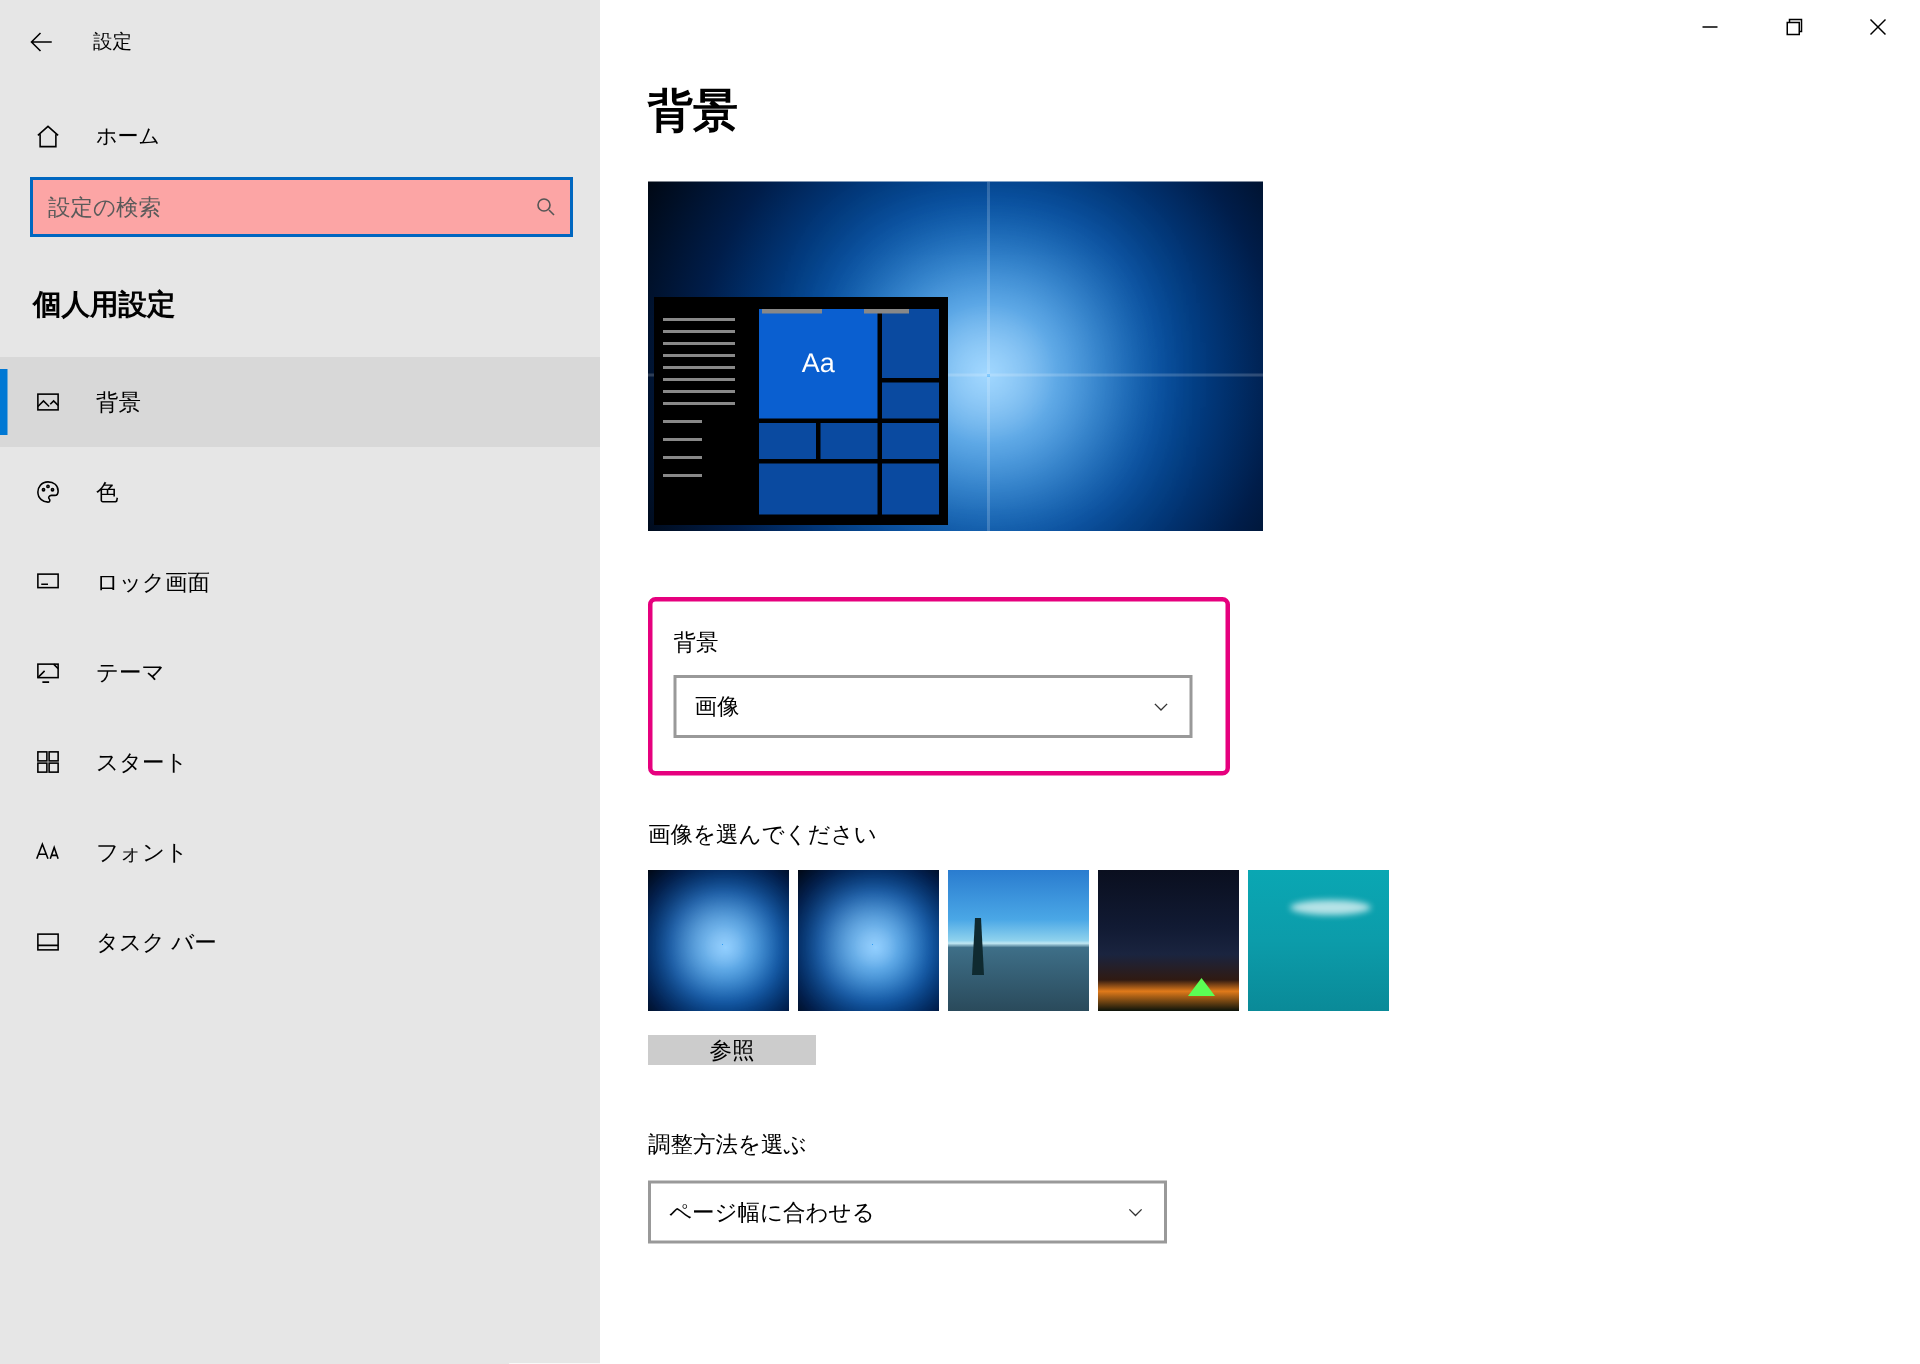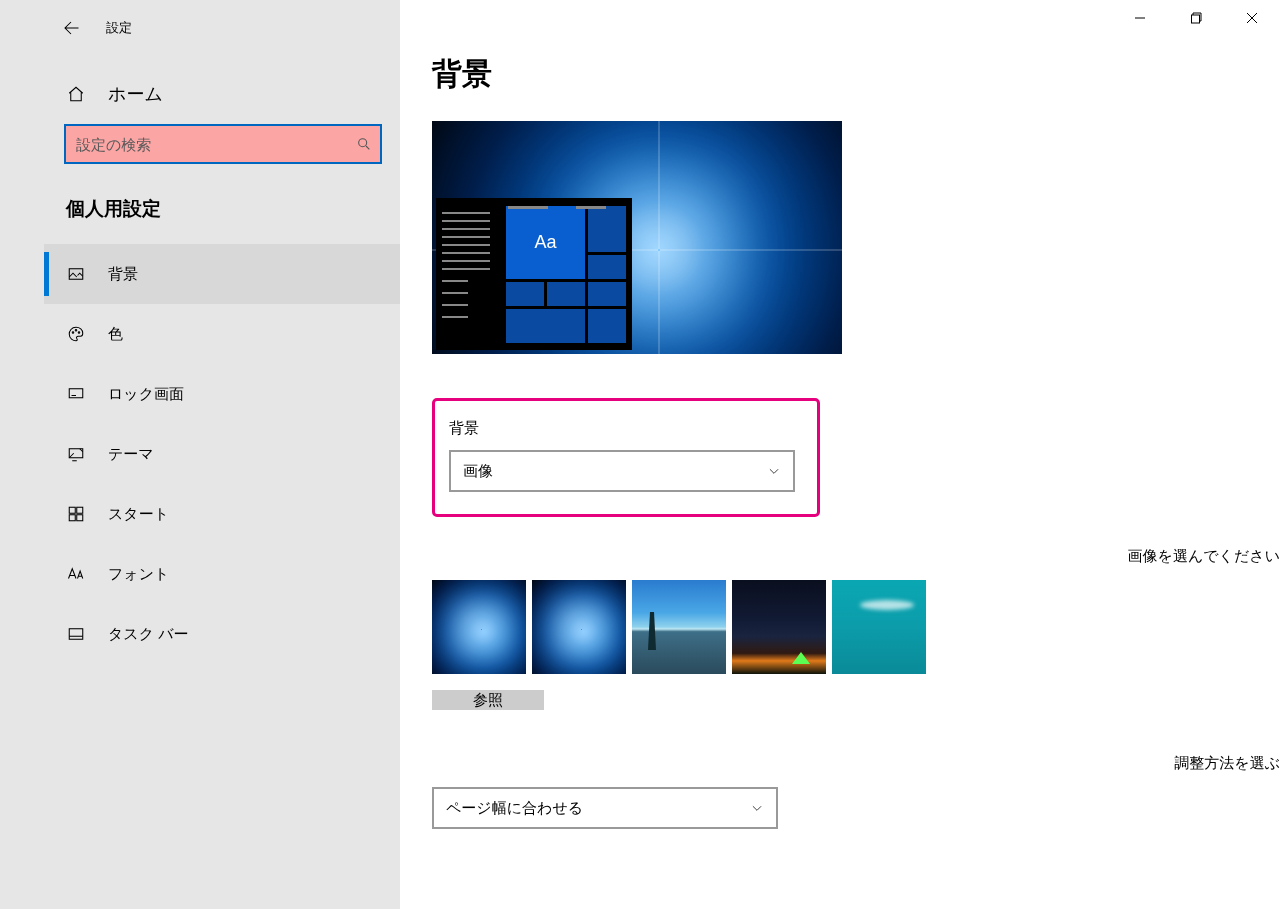--- a/index.html
+++ b/index.html
@@ -14,42 +14,41 @@
     display: flex;
   }
   
   .sidebar {
     width: 400px;
     height: 100%;
     background: #e6e6e6;
     display: flex;
     flex-direction: column;
     padding-top: 8px;
-    padding-left: 44px;
   }
   .titlebar-left {
     display: flex;
     align-items: center;
     height: 40px;
     gap: 22px;
     padding-left: 14px;
   }
   .back-btn {
     width: 26px; height: 26px;
     display: flex; align-items: center; justify-content: center;
     cursor: default;
   }
   .app-title { font-size: 13px; }
   .home-item {
     display: flex; align-items: center; gap: 22px;
     padding: 10px 0 10px 22px;
     margin-top: 24px;
   }
   .home-item .icon { width: 20px; display:flex; justify-content:center;}
-  .home-item .label { font-size: 18px; }
+  .home-item .label { font-size: 14px; }
   .search-wrap { padding: 8px 18px 0 20px; }
   .search-box {
     width: 100%; height: 40px;
     border: 2px solid #0067c0;
     background: #fca5a5;
     display: flex; align-items: center;
     padding: 0 8px 0 10px;
   }
   .search-box input {
     flex: 1; border: none; outline: none;
@@ -136,21 +135,21 @@
   }
   .field-label { font-size: 15px; margin-bottom: 12px; }
   .dropdown {
     width: 346px; height: 42px;
     border: 2px solid #999; background: #fff;
     display: flex; align-items: center; justify-content: space-between;
     padding: 0 12px 0 12px; font-size: 15px;
   }
   .dropdown.small { width: 346px; }
   .chev { color:#333; }
-  .section-label { font-size: 15px; margin-top: 30px; margin-bottom: 14px; text-align: right; }
+  .section-label { font-size: 15px; margin-top: 30px; margin-bottom: 14px; }
   
   .thumbs { display:flex; gap: 6px; }
   .thumb { width: 94px; height: 94px; position:relative; overflow:hidden; }
   .thumb.win { background: radial-gradient(circle at 55% 55%, #35a6ff 0%, #0a7bd9 20%, #014a9b 50%, #001d4a 80%, #000814 100%); }
   .thumb.win::after{content:"";position:absolute;left:52%;top:52%;width:1px;height:1px;box-shadow:0 0 30px 24px rgba(255,255,255,0.55);}
   .thumb.beach { background: linear-gradient(to bottom, #2a7ccf 0%, #4aa7e6 35%, #8fd2ed 50%, #bfe7f3 52%, #3e6f88 55%, #2a4a5b 100%); }
   .thumb.beach::before{content:"";position:absolute;left:10px;bottom:24px;width:20px;height:38px;background:#0f2a30;clip-path:polygon(40% 0,60% 0,70% 100%,30% 100%);}
   .thumb.night { background: linear-gradient(to bottom, #0a0f1f 0%, #111a33 40%, #1a243f 60%, #301a12 78%, #e07a1a 86%, #0c130a 100%); }
   .thumb.night::after{content:"";position:absolute;right:16px;bottom:10px;width:18px;height:12px;background:#5bff54;clip-path:polygon(0 100%,50% 0,100% 100%);}
   .thumb.ocean { background: linear-gradient(to bottom, #0aa7b3 0%, #0c9caa 50%, #0a8a98 100%); }

